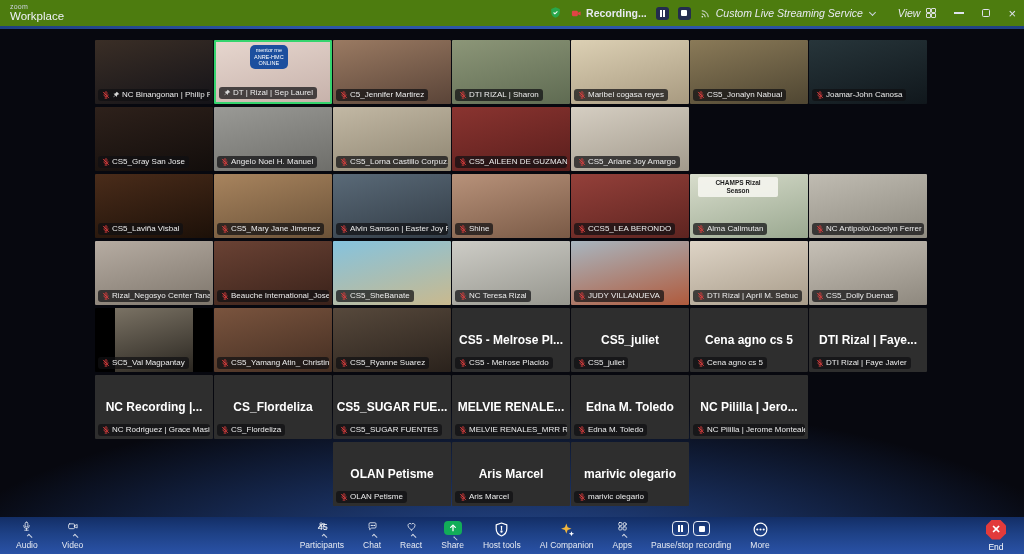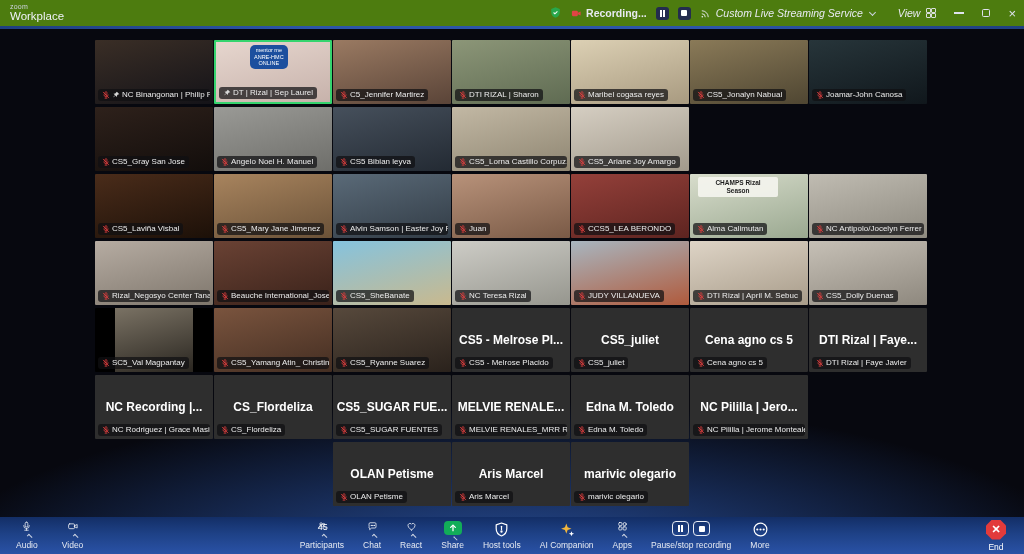--- a/index.html
+++ b/index.html
@@ -244,46 +244,46 @@
                   <rect x="4.6" y="1" width="2.8" height="5" rx="1.4"></rect>
                   <path d="M2.8 5.2a3.2 3.2 0 0 0 6.4 0"></path>
                   <path d="M6 8.4v2"></path>
                   <path d="M4 10.8h4"></path>
                 </g>
                 <line x1="1.6" y1="1.4" x2="10.4" y2="10.6" stroke="#e84040" stroke-width="1.2"></line>
               </svg>
               <span>Angelo Noel H. Manuel</span>
             </div>
           </div>
-          <div class="tile video" style="background: linear-gradient(165deg, rgb(70, 80, 92), rgb(35, 42, 51));">
-            <div class="pill">
-              <svg width="8" height="8" viewBox="0 0 12 12">
-                <g stroke="#e84040" fill="none" stroke-width="1.1">
-                  <rect x="4.6" y="1" width="2.8" height="5" rx="1.4"></rect>
-                  <path d="M2.8 5.2a3.2 3.2 0 0 0 6.4 0"></path>
-                  <path d="M6 8.4v2"></path>
-                  <path d="M4 10.8h4"></path>
-                </g>
-                <line x1="1.6" y1="1.4" x2="10.4" y2="10.6" stroke="#e84040" stroke-width="1.2"></line>
-              </svg>
-              <span>CS5 Bibian leyva</span>
-            </div>
-          </div>
           <div class="tile video" style="background: linear-gradient(165deg, rgb(194, 184, 164), rgb(143, 134, 114));">
             <div class="pill">
               <svg width="8" height="8" viewBox="0 0 12 12">
                 <g stroke="#e84040" fill="none" stroke-width="1.1">
                   <rect x="4.6" y="1" width="2.8" height="5" rx="1.4"></rect>
                   <path d="M2.8 5.2a3.2 3.2 0 0 0 6.4 0"></path>
                   <path d="M6 8.4v2"></path>
                   <path d="M4 10.8h4"></path>
                 </g>
                 <line x1="1.6" y1="1.4" x2="10.4" y2="10.6" stroke="#e84040" stroke-width="1.2"></line>
               </svg>
               <span>CS5_Lorna Castillo Corpuz.</span>
+            </div>
+          </div>
+          <div class="tile video" style="background: linear-gradient(165deg, rgb(138, 52, 48), rgb(90, 30, 28));">
+            <div class="pill">
+              <svg width="8" height="8" viewBox="0 0 12 12">
+                <g stroke="#e84040" fill="none" stroke-width="1.1">
+                  <rect x="4.6" y="1" width="2.8" height="5" rx="1.4"></rect>
+                  <path d="M2.8 5.2a3.2 3.2 0 0 0 6.4 0"></path>
+                  <path d="M6 8.4v2"></path>
+                  <path d="M4 10.8h4"></path>
+                </g>
+                <line x1="1.6" y1="1.4" x2="10.4" y2="10.6" stroke="#e84040" stroke-width="1.2"></line>
+              </svg>
+              <span>CS5_AILEEN DE GUZMAN</span>
             </div>
           </div>
           <div class="tile video" style="background: linear-gradient(165deg, rgb(213, 206, 194), rgb(162, 154, 140));">
             <div class="pill">
               <svg width="8" height="8" viewBox="0 0 12 12">
                 <g stroke="#e84040" fill="none" stroke-width="1.1">
                   <rect x="4.6" y="1" width="2.8" height="5" rx="1.4"></rect>
                   <path d="M2.8 5.2a3.2 3.2 0 0 0 6.4 0"></path>
                   <path d="M6 8.4v2"></path>
                   <path d="M4 10.8h4"></path>
@@ -341,21 +341,21 @@
             <div class="pill">
               <svg width="8" height="8" viewBox="0 0 12 12">
                 <g stroke="#e84040" fill="none" stroke-width="1.1">
                   <rect x="4.6" y="1" width="2.8" height="5" rx="1.4"></rect>
                   <path d="M2.8 5.2a3.2 3.2 0 0 0 6.4 0"></path>
                   <path d="M6 8.4v2"></path>
                   <path d="M4 10.8h4"></path>
                 </g>
                 <line x1="1.6" y1="1.4" x2="10.4" y2="10.6" stroke="#e84040" stroke-width="1.2"></line>
               </svg>
-              <span>Juan</span>
+              <span>Shine</span>
             </div>
           </div>
           <div class="tile video" style="background: linear-gradient(165deg, rgb(148, 64, 58), rgb(94, 36, 32));">
             <div class="pill">
               <svg width="8" height="8" viewBox="0 0 12 12">
                 <g stroke="#e84040" fill="none" stroke-width="1.1">
                   <rect x="4.6" y="1" width="2.8" height="5" rx="1.4"></rect>
                   <path d="M2.8 5.2a3.2 3.2 0 0 0 6.4 0"></path>
                   <path d="M6 8.4v2"></path>
                   <path d="M4 10.8h4"></path>

